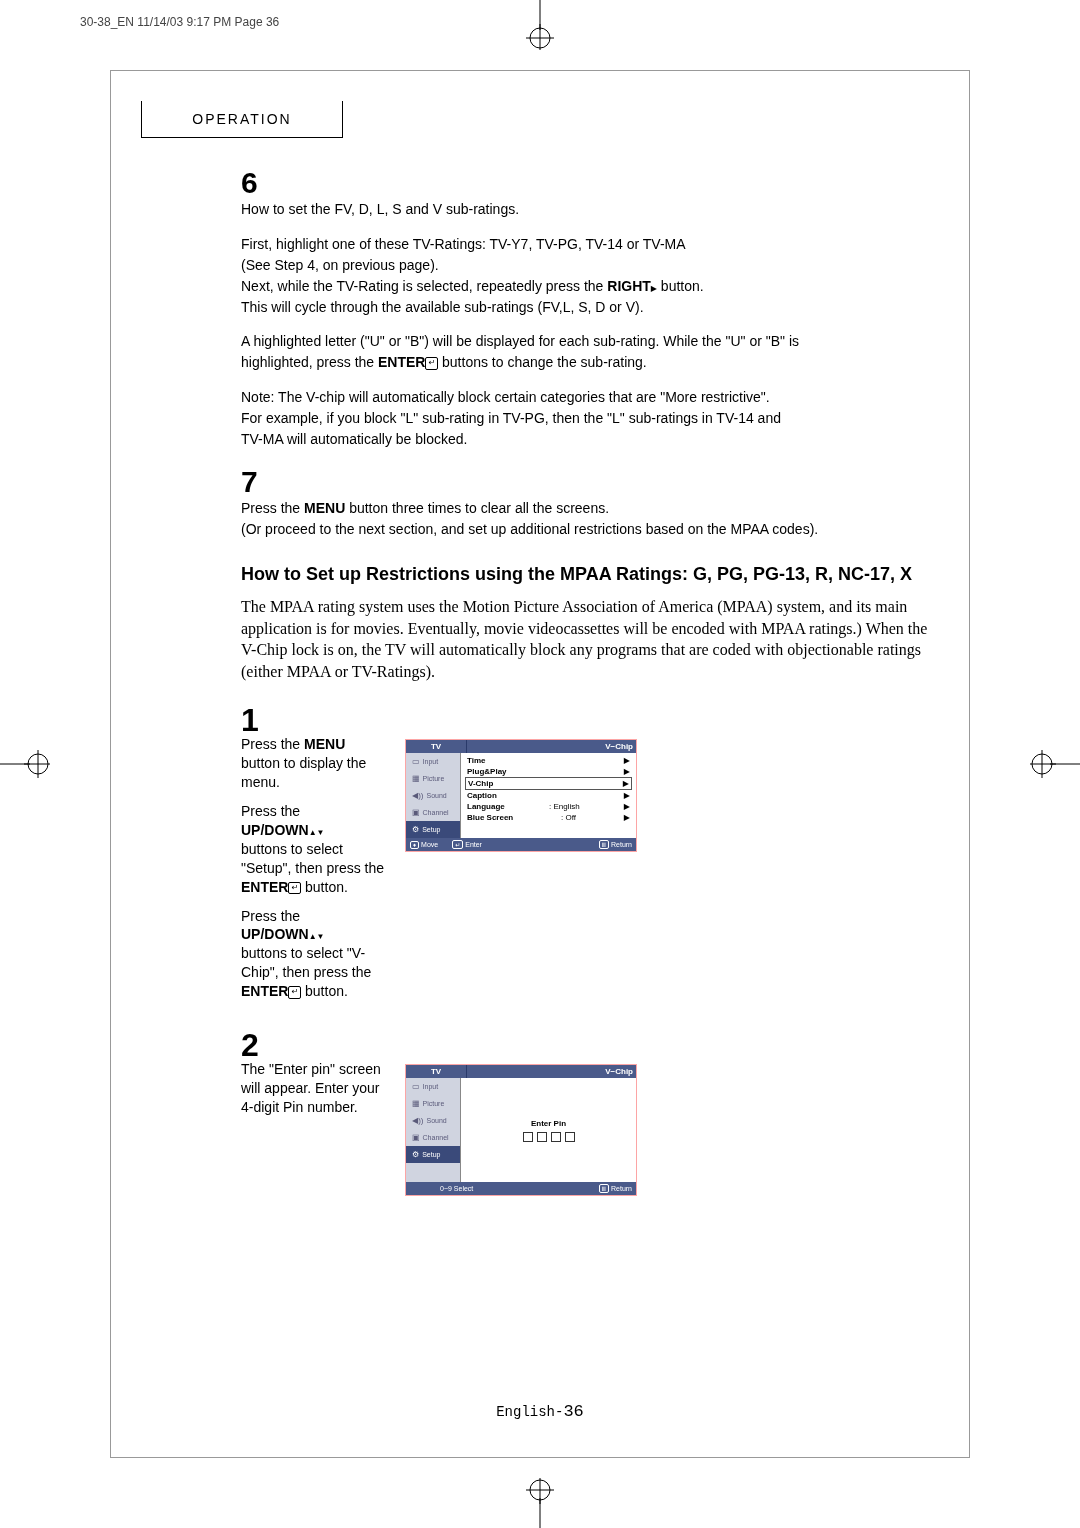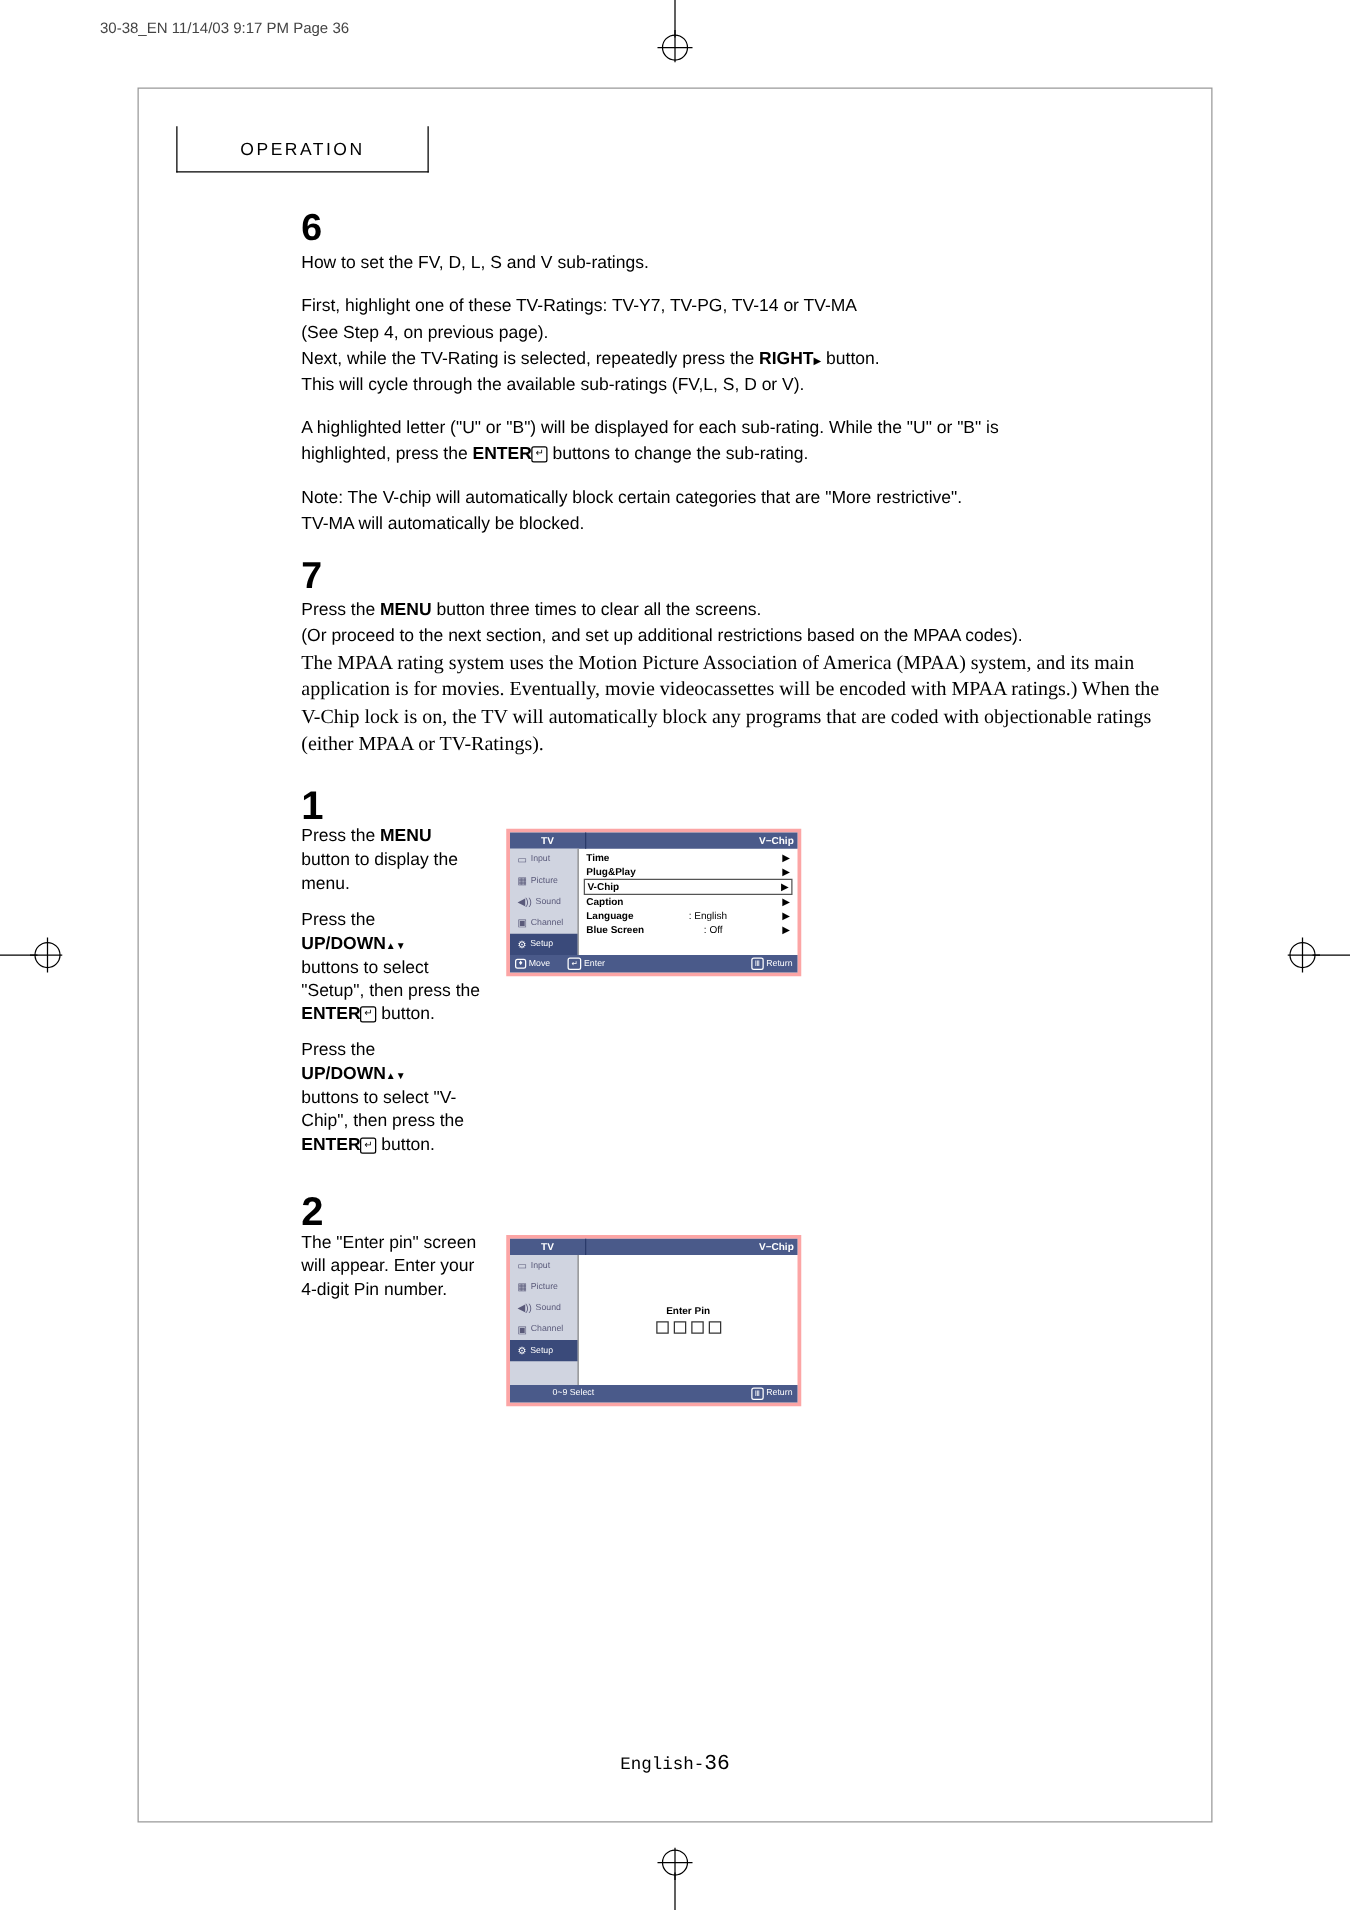--- a/index.html
+++ b/index.html
@@ -79,21 +79,21 @@
   .intro {
     font-family: 'Times New Roman', serif;
     font-size: 16px;
     line-height: 1.35;
     margin-bottom: 20px;
   }
   .step-row { display:flex; align-items:flex-start; gap:14px; }
   .step-text { width: 150px; font-size:14px; line-height:1.35; }
   .tv-screen {
     width: 230px;
-    border: 3px solid #fca5a5;
+    border: 1px solid #fca5a5;
     font-size: 8px;
     background: #fff;
     margin-top: 4px;
   }
   .tv-head { display:flex; background:#4a5a8a; color:#fff; font-weight:bold; }
   .tv-head-left { width:54px; padding:2px 3px; text-align:center; border-right:1px solid #2a3a6a; }
   .tv-head-right { flex:1; padding:2px 3px; text-align:right; }
   .tv-body { display:flex; }
   .tv-side {
     width:54px; background:#d0d4e0; border-right:1px solid #888;
@@ -173,30 +173,32 @@
       <p style="height:12px"></p>
       <p>First, highlight one of these TV-Ratings: TV-Y7, TV-PG, TV-14 or TV-MA</p>
       <p>(See Step 4, on previous page).</p>
       <p><span>Next, while the TV-Rating is selected, repeatedly press the </span><span class="b">RIGHT</span><span class="tri-small">▶</span><span>  button.</span></p>
       <p>This will cycle through the available sub-ratings (FV,L, S, D or V).</p>
       <p style="height:12px"></p>
       <p>A highlighted letter ("U" or "B") will be displayed for each sub-rating. While the "U" or "B" is</p>
       <p><span>highlighted, press the </span><span class="b">ENTER</span><span class="icon-enter">↵</span><span>  buttons to change the sub-rating.</span></p>
       <p style="height:12px"></p>
       <p>Note: The V-chip will automatically block certain categories that are "More restrictive".</p>
+      <p class="indent">For example, if you block "L" sub-rating in TV-PG, then the "L" sub-ratings in TV-14 and</p>
       <p class="indent">TV-MA will automatically be blocked.</p>
     </div>
 
     <div style="height:14px"></div>
     <div class="step-num">7</div>
     <div class="body-text">
       <p><span>Press the </span><span class="b">MENU</span><span> button three times to clear all the screens.</span></p>
       <p>(Or proceed to the next section, and set up additional restrictions based on the MPAA codes).</p>
     </div>
 
+    <div class="heading">How to Set up Restrictions using the MPAA Ratings: G, PG, PG-13, R, NC-17, X</div>
     <div class="intro">The MPAA rating system uses the Motion Picture Association of America (MPAA) system, and its main application is for movies. Eventually, movie videocassettes will be encoded with MPAA ratings.) When the V-Chip lock is on, the TV will automatically block any programs that are coded with objectionable ratings (either MPAA or TV-Ratings).</div>
 
     <div class="step-row">
       <div style="flex-shrink:0">
         <div class="step-num-big">1</div>
       </div>
     </div>
     <div class="step-row" style="margin-top:-4px">
       <div class="step-text">
         <p style="margin:0"><span>Press the </span><span class="b">MENU</span></p>

